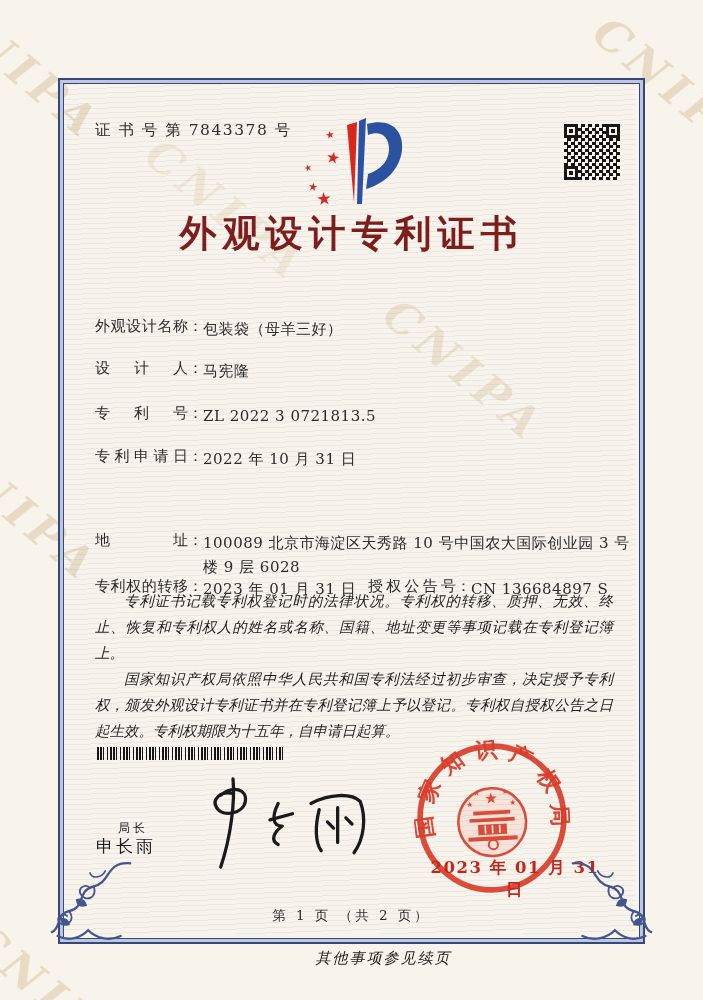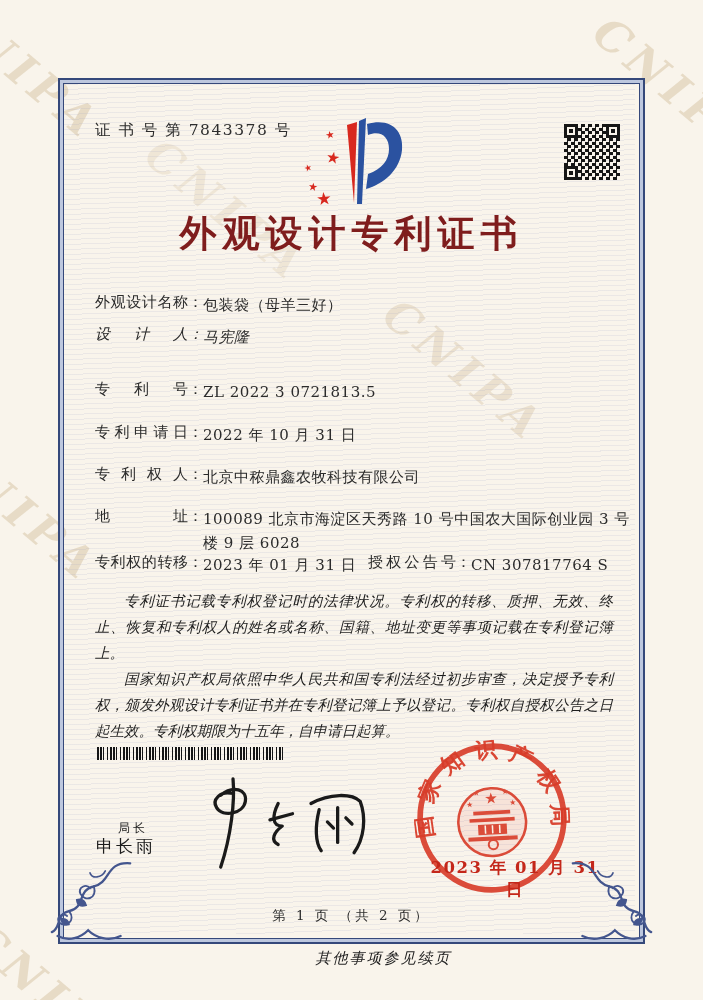--- a/index.html
+++ b/index.html
@@ -37,25 +37,25 @@
   .logo { position:absolute; left:296px; top:116px; width:112px; height:92px; }
   .qr { position:absolute; left:564px; top:124px; width:56px; height:56px;
         background-image:conic-gradient(#161616 25%, transparent 0 50%, #161616 0 75%, transparent 0);
         background-size:7px 7px; }
   .qr .f { position:absolute; width:14px; height:14px; border:3px solid #161616; background:#f9f4eb; box-sizing:border-box; }
   .qr .f::after { content:''; position:absolute; inset:2px; background:#161616; }
   .qr .tl{ left:0; top:0; } .qr .tr{ right:0; top:0; } .qr .bl{ left:0; bottom:0; }
   .title { position:absolute; left:0; top:209px; width:100%; text-align:center;
            font-size:37px; font-weight:bold; letter-spacing:6px; color:#7f1d1d; }
   
-  .field-row { position:absolute; left:95px; font-size:15px; color:#2b2b2b; }
+  .field-row { position:absolute; left:95px; font-size:15px; color:#2b2b2b;margin-top:24px; }
   .fl { display:inline-block; width:93px; text-align:justify; text-align-last:justify; vertical-align:top; }
   .fc { display:inline-block; vertical-align:top; }
   .fv { display:inline-block; vertical-align:top; max-width:430px; white-space:pre-line; line-height:1.6; letter-spacing:0.5px; }
-  .r0{ top:293px; } .r1{ top:325px;font-style:italic; } .r2{ top:380px; } .r3{ top:423px; }
+  .r0{ top:293px; } .r1{ top:335px; } .r2{ top:380px; } .r3{ top:423px; }
   .r4{ top:465px; } .r5{ top:507px; } .r6{ top:553px; }
   .r7{ top:553px; left:368px; } .r7 .fl{ width:88px; }
   
   .body-text { position:absolute; left:95px; top:588px; width:518px;
                font-size:14.5px; line-height:1.8; font-style:italic; color:#1e1e1e; text-align:justify; }
   .body-text p { margin:0; text-indent:2em; }
   
   .barcode { position:absolute; left:97px; top:747px; width:186px; height:13px;
      background:repeating-linear-gradient(90deg,
        #151515 0 2px, transparent 2px 3px, #151515 3px 5px, transparent 5px 6px,
@@ -125,32 +125,29 @@
   </div>
   <div class="field-row r1">
     <span class="fl">设计人</span><span class="fc">：</span><span class="fv">马宪隆</span>
   </div>
   <div class="field-row r2">
     <span class="fl">专利号</span><span class="fc">：</span><span class="fv">ZL 2022 3 0721813.5</span>
   </div>
   <div class="field-row r3">
     <span class="fl">专利申请日</span><span class="fc">：</span><span class="fv">2022 年 10 月 31 日</span>
   </div>
-  <div class="field-row r4">
-    <span class="fl">专利权人</span><span class="fc">：</span><span class="fv">北京中秾鼎鑫农牧科技有限公司</span>
-  </div>
   <div class="field-row r5">
     <span class="fl">地址</span><span class="fc">：</span><span class="fv">100089  北京市海淀区天秀路 10 号中国农大国际创业园 3 号
 楼 9 层 6028</span>
   </div>
   <div class="field-row r6">
     <span class="fl">专利权的转移</span><span class="fc">：</span><span class="fv">2023 年 01 月 31 日</span>
   </div>
   <div class="field-row r7">
-    <span class="fl">授权公告号</span><span class="fc">：</span><span class="fv">CN 307817764 S</span>
+    <span class="fl">授权公告号</span><span class="fc">：</span><span class="fv">CN 136684897 S</span>
   </div>
 
   <div class="body-text">
     <p>专利证书记载专利权登记时的法律状况。专利权的转移、质押、无效、终止、恢复和专利权人的姓名或名称、国籍、地址变更等事项记载在专利登记簿上。</p>
     <p>国家知识产权局依照中华人民共和国专利法经过初步审查，决定授予专利权，颁发外观设计专利证书并在专利登记簿上予以登记。专利权自授权公告之日起生效。专利权期限为十五年，自申请日起算。</p>
   </div>
 
   <div class="barcode"></div>
   <div class="director-title">局长</div>
   <div class="director-name">申长雨</div>

